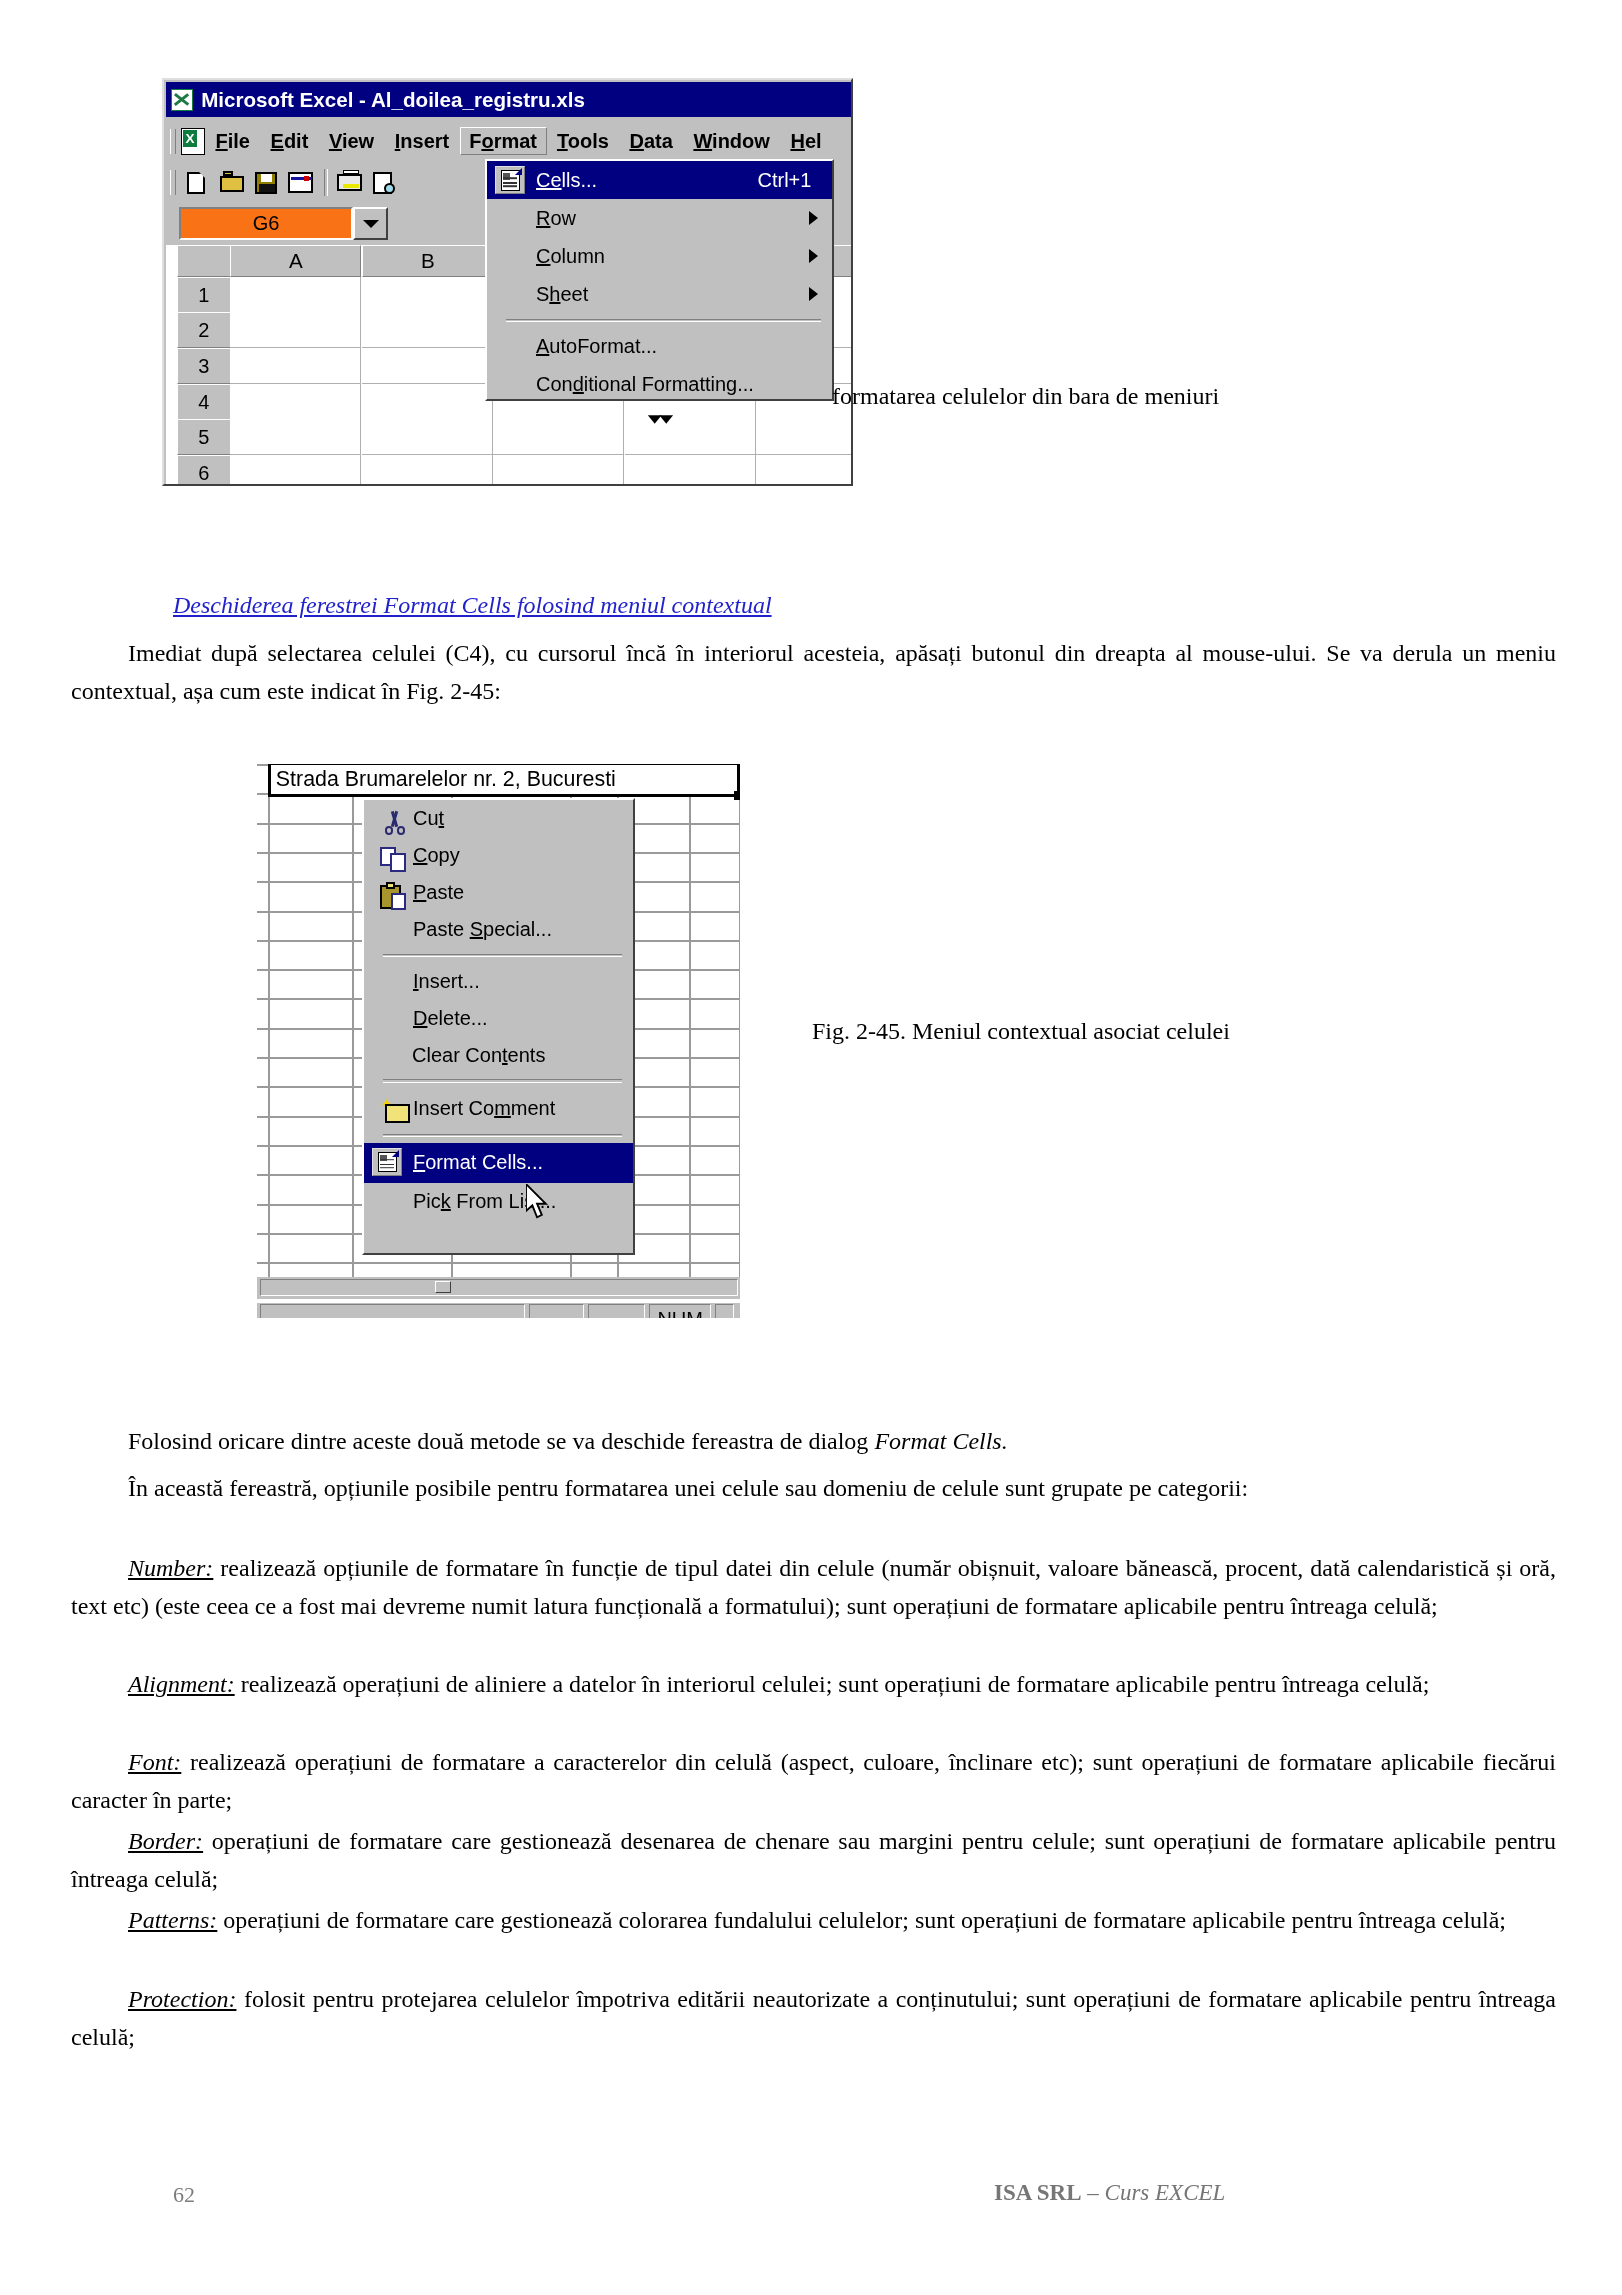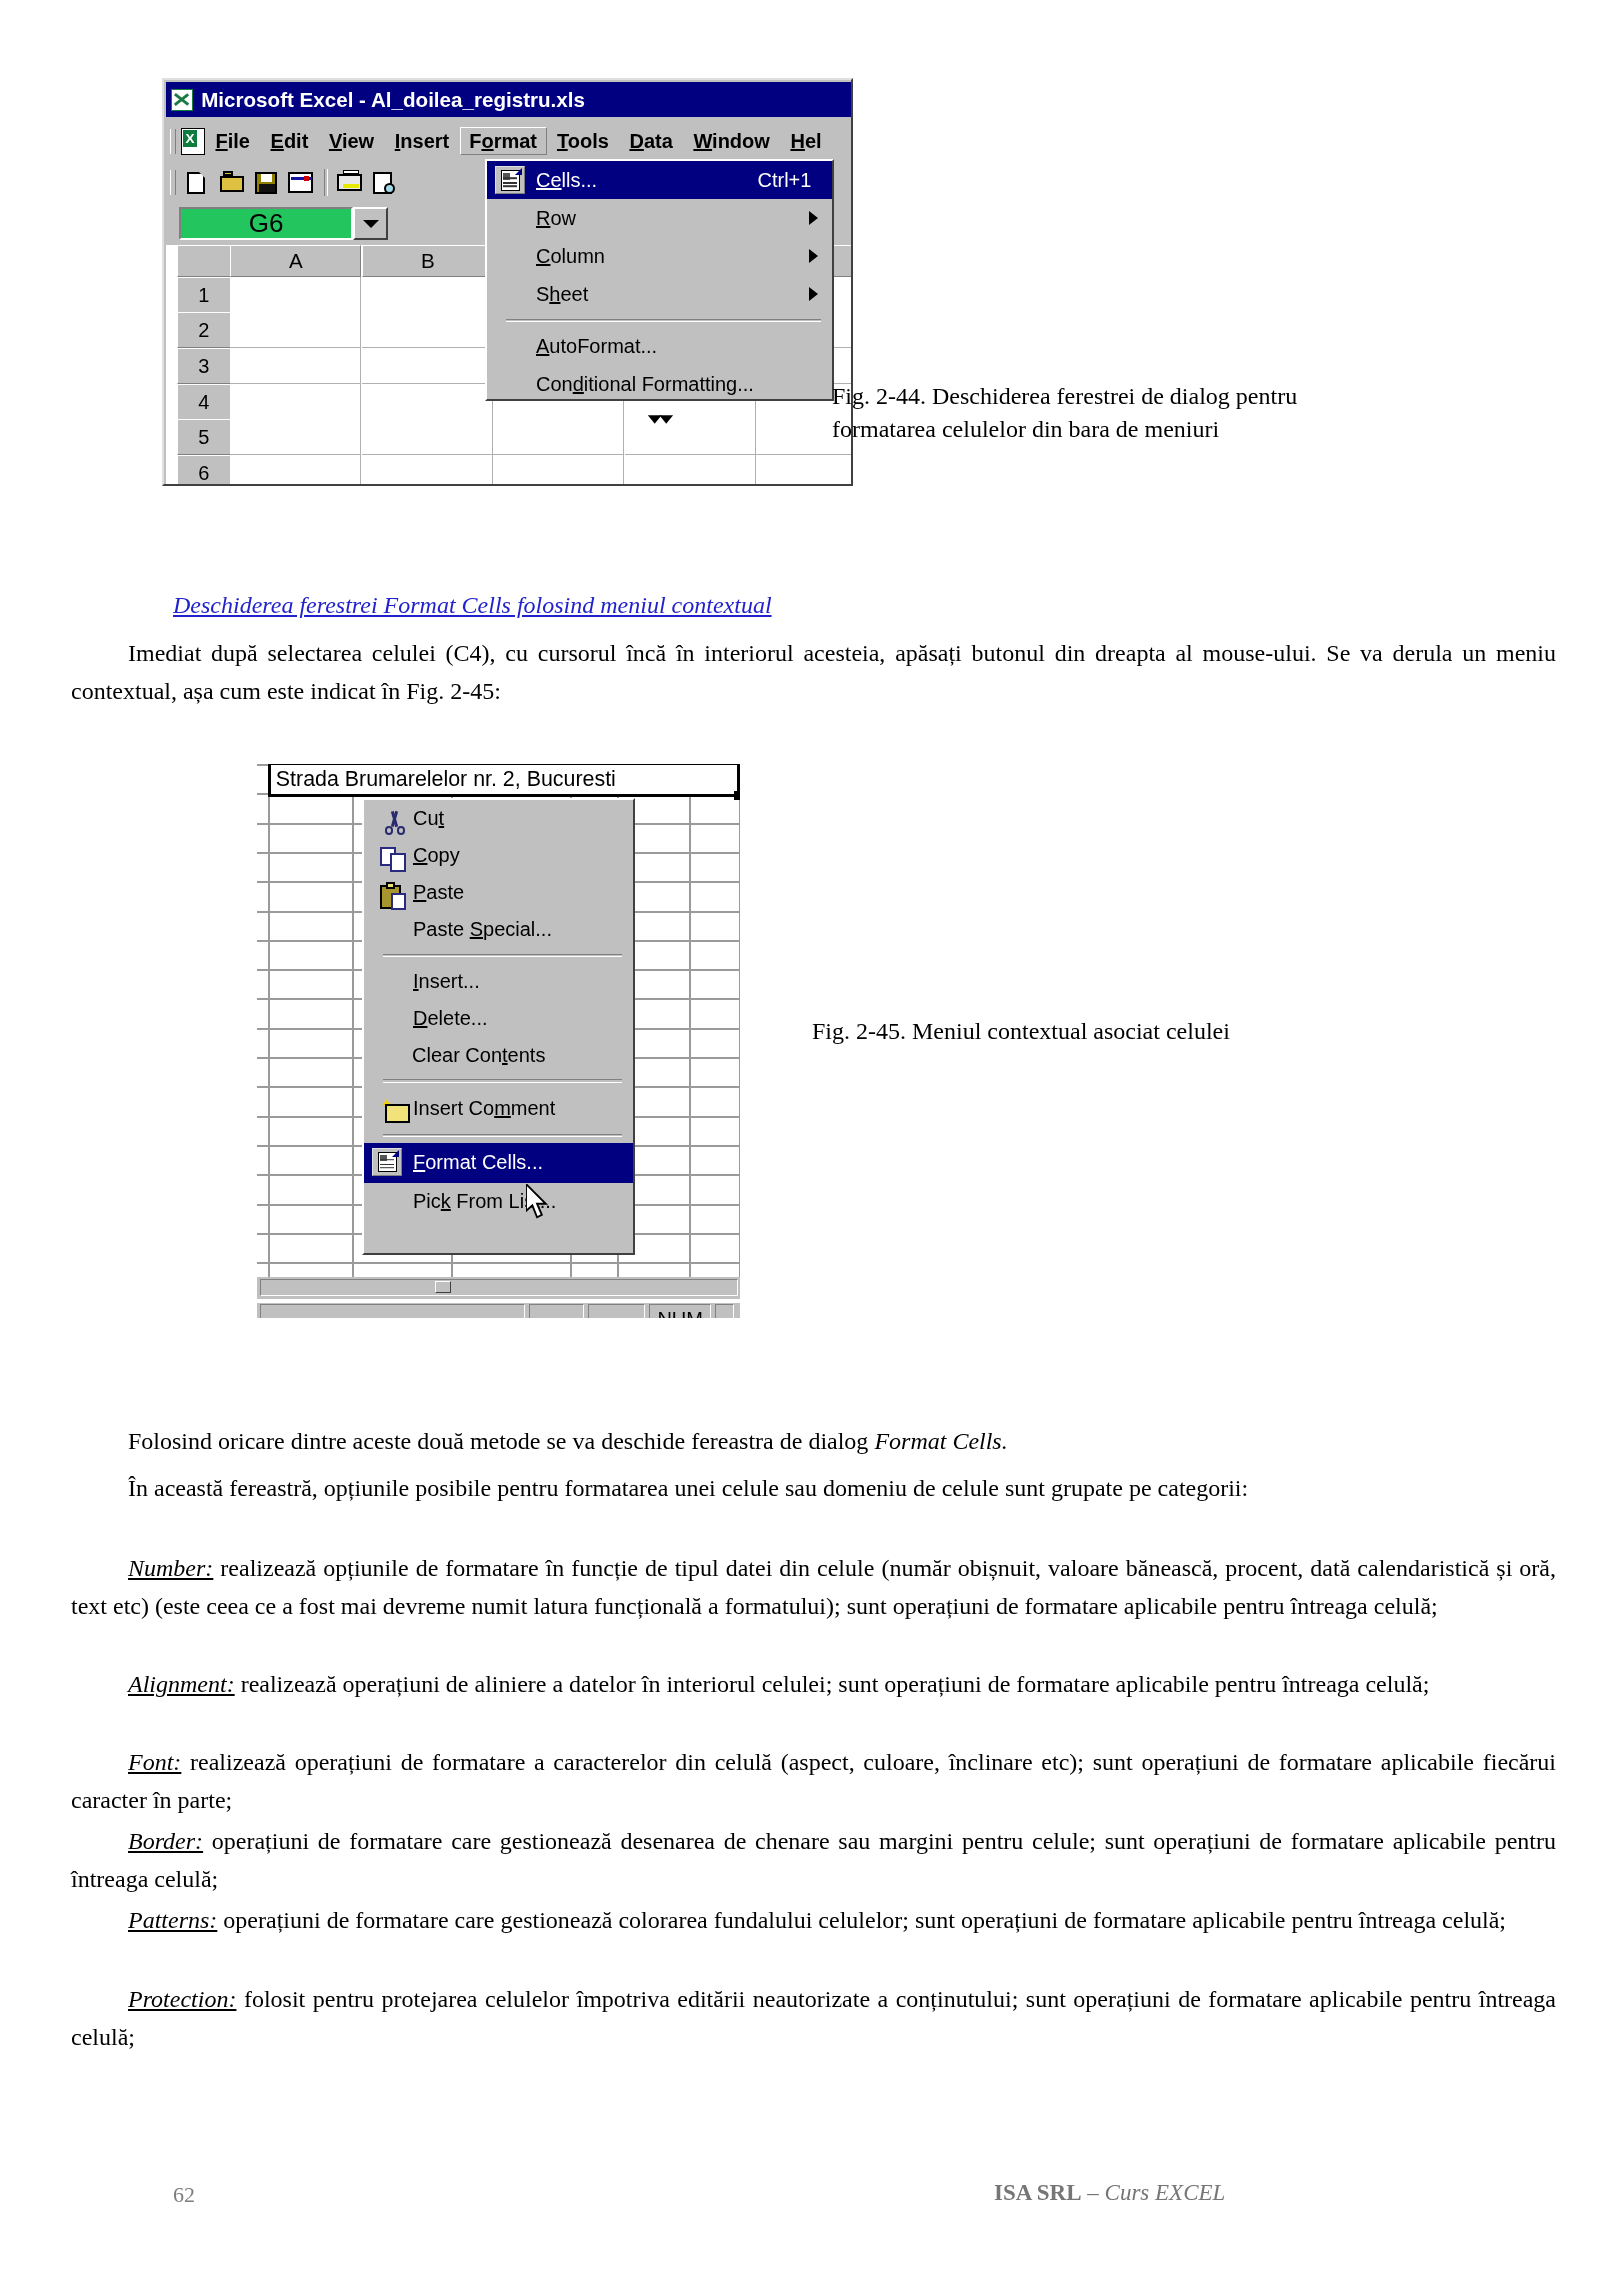--- a/index.html
+++ b/index.html
@@ -230,31 +230,31 @@
     border:2.4px solid #000;border-radius:50%;background:#9fdbe8;box-sizing:border-box;
   }
 
   
   .namebar {
     position: absolute;
     background: #c0c0c0;
   }
   .namebox {
     position: absolute;
-    background: #22c55e;
+    background: #f97316;
     border-top: 2.4px solid #808080;
     border-left: 2.4px solid #808080;
     border-right: 2.4px solid #ffffff;
     border-bottom: 2.4px solid #ffffff;
     box-sizing: border-box;
     display: flex;
     align-items: center;
     justify-content: center;
     font-family: "Liberation Sans", sans-serif;
-    font-size: 26px;
+    font-size: 20px;
   }
   .nb-drop {
     position: absolute;
     background: #c0c0c0;
     border-top: 2.4px solid #ffffff;
     border-left: 2.4px solid #ffffff;
     border-right: 2.4px solid #404040;
     border-bottom: 2.4px solid #404040;
     box-sizing: border-box;
     display: flex; align-items:center; justify-content:center;
@@ -624,21 +624,20 @@
     <div class="mrow">
       <span>Con<span class="u">d</span>itional Formatting...</span>
     </div>
     <div class="mchev">
       <span class="chevglyph">▾▾</span>
     </div>
   </div>
 </div>
 
 <div class="fig-caption" style="left:832px; top:380px; width:626px;">
-  <div>Fig. 2-44. Deschiderea ferestrei de dialog pentru</div>
   <div>formatarea celulelor din bara de meniuri</div>
 </div>
 
 <div class="blue-heading" style="top:592px;">Deschiderea ferestrei Format Cells folosind meniul contextual</div>
 
 <div class="para" style="top:634px;">Imediat după selectarea celulei (C4), cu cursorul încă în interiorul acesteia, apăsați butonul din dreapta al mouse-ului. Se va derula un meniu contextual, așa cum este indicat în Fig. 2-45:</div>
 
 <div class="win" style="left:257px; top:764px; width:483px; height:554px; background:#ffffff; border:0;">
 
   <div style="position:absolute; left:0; top:0; width:483px; height:523px; background:#ffffff;">

